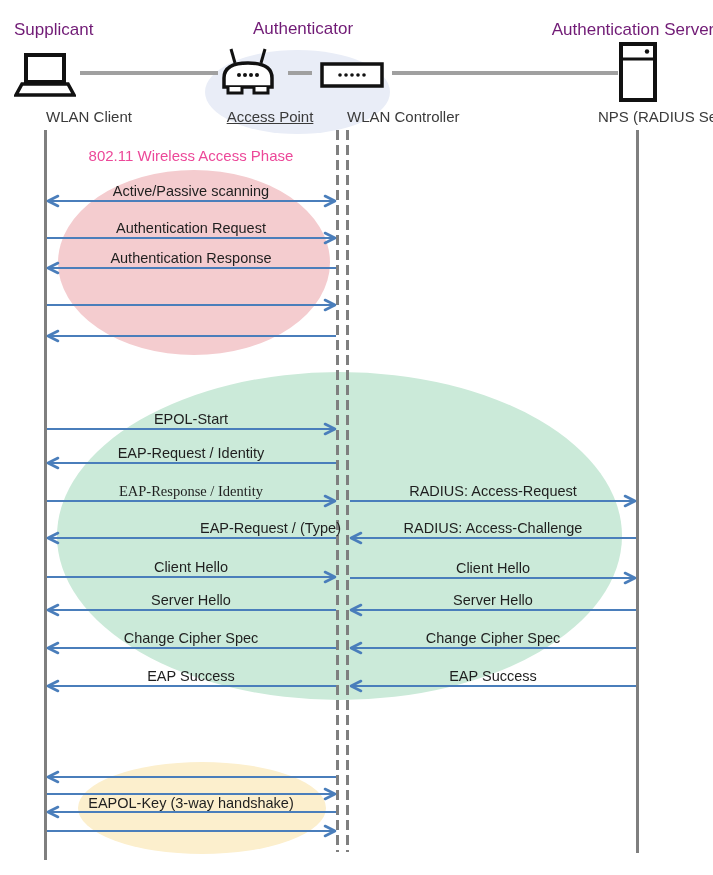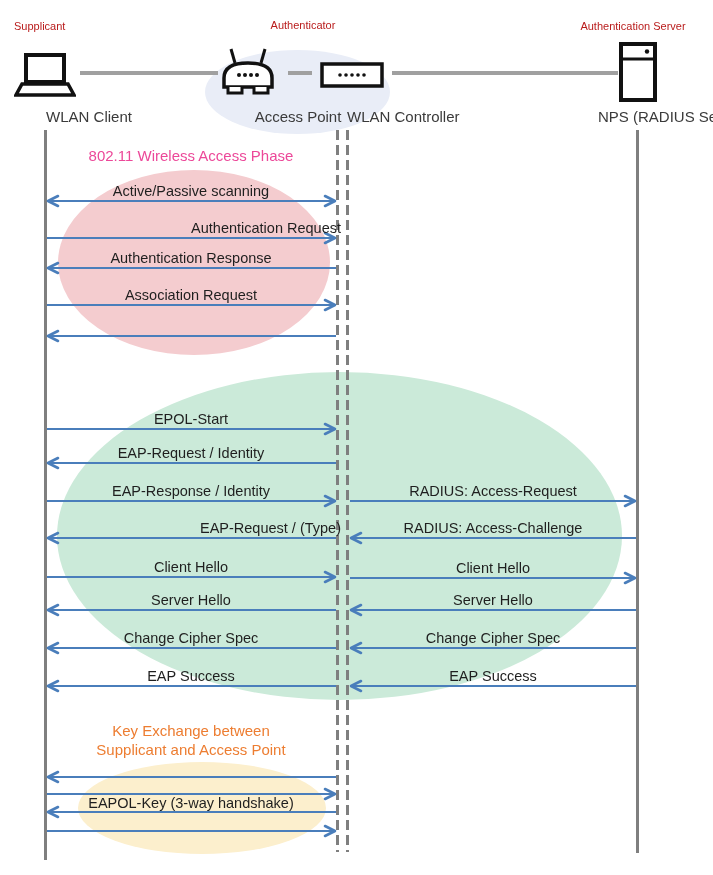--- a/index.html
+++ b/index.html
@@ -1,18 +1,18 @@
 <!DOCTYPE html>
 <html><head>
 <meta charset="utf-8">
 <style>
   html,body{margin:0;padding:0;background:#fff;}
   .canvas{position:relative;width:713px;height:875px;background:#fff;overflow:hidden;
           font-family:"Liberation Sans", sans-serif;color:#1f1f1f;}
-  .actor-role{position:absolute;font-size:11px;color:#b91c1c;white-space:nowrap;}
+  .actor-role{position:absolute;font-size:17px;color:#701a75;white-space:nowrap;}
   .center{text-align:center;}
   .device-label{position:absolute;font-size:15px;color:#3a3a3a;white-space:nowrap;text-align:center;margin-left:40px;}
   .connector{position:absolute;height:4px;background:#A0A0A0;top:71px;}
   .ellipse{position:absolute;border-radius:50%;}
   #ellipse-authenticator{left:205px;top:50px;width:185px;height:84px;z-index:0;}
   #ellipse-red{left:58px;top:170px;width:272px;height:185px;z-index:1;}
   #ellipse-green{left:57px;top:372px;width:565px;height:328px;z-index:1;}
   #ellipse-yellow{left:78px;top:762px;width:248px;height:92px;z-index:1;}
   .icon{position:absolute;z-index:2;}
   .lifeline{position:absolute;width:3px;background:#7F7F7F;z-index:2;}
@@ -71,36 +71,34 @@
     <circle cx="44" cy="13" r="1.8" fill="#111"></circle>
   </svg>
 
   <svg class="icon" style="left:619px;top:42px;" width="38" height="60" viewBox="0 0 38 60">
     <rect x="2" y="2" width="34" height="56" fill="#fff" stroke="#111" stroke-width="4"></rect>
     <line x1="2" y1="17" x2="36" y2="17" stroke="#111" stroke-width="3"></line>
     <circle cx="28" cy="9.5" r="2.2" fill="#111"></circle>
   </svg>
 
   <div class="device-label" style="left:0px;top:108px;width:98px;">WLAN Client</div>
-  <div class="device-label" style="left:208px;top:108px;width:100px;">Access Point</div>
+  <div class="device-label" style="left:180px;top:108px;width:100px;text-decoration:underline;">Access Point</div>
   <div class="device-label" style="left:307px;top:108px;width:110px;">WLAN Controller</div>
   <div class="device-label" style="left:558px;top:108px;width:150px;">NPS (RADIUS Server)</div>
 
   <div class="ellipse" id="ellipse-red" style="background: rgb(244, 204, 207);"></div>
   <div class="ellipse" id="ellipse-green" style="background: rgb(203, 234, 217);"></div>
   <div class="ellipse" id="ellipse-yellow" style="background: rgb(252, 239, 205);"></div>
 
   <div class="lifeline" id="ll-left"></div>
   <div class="lifeline-dashed" id="ll-mid-a"></div>
   <div class="lifeline-dashed" id="ll-mid-b"></div>
   <div class="lifeline" id="ll-right"></div>
 
   <div class="phase-title" id="title-red" style="color: #ec4899;">802.11 Wireless Access Phase</div>
-  <div class="phase-title" id="title-orange" style="color: rgb(237, 125, 49);">Key Exchange between
-Supplicant and Access Point</div>
 
   <svg id="arrows" width="713" height="875">
       <g>
         <line x1="47" x2="336" y1="201" y2="201" stroke="#4A7EBB" stroke-width="2.2"></line>
         <path d="M 58 196 L 48 201 L 58 206" stroke="#4A7EBB" stroke-width="2.6" fill="none" stroke-linecap="round" stroke-linejoin="round"></path>
         <path d="M 325 196 L 335 201 L 325 206" stroke="#4A7EBB" stroke-width="2.6" fill="none" stroke-linecap="round" stroke-linejoin="round"></path>
       </g>
       <g>
         <line x1="47" x2="336" y1="238" y2="238" stroke="#4A7EBB" stroke-width="2.2"></line>
         <path d="M 325 233 L 335 238 L 325 243" stroke="#4A7EBB" stroke-width="2.6" fill="none" stroke-linecap="round" stroke-linejoin="round"></path>
@@ -186,26 +184,25 @@
         <path d="M 58 807 L 48 812 L 58 817" stroke="#4A7EBB" stroke-width="2.6" fill="none" stroke-linecap="round" stroke-linejoin="round"></path>
       </g>
       <g>
         <line x1="47" x2="336" y1="831" y2="831" stroke="#4A7EBB" stroke-width="2.2"></line>
         <path d="M 325 826 L 335 831 L 325 836" stroke="#4A7EBB" stroke-width="2.6" fill="none" stroke-linecap="round" stroke-linejoin="round"></path>
       </g>
     </svg>
 
   <div id="labels">
       <div class="msg-label" style="left: 41px; top: 181px;">Active/Passive scanning</div>
-      <div class="msg-label" style="left: 41px; top: 218px; text-align: right;">Authentication Request</div>
+      <div class="msg-label" style="left: 41px; top: 218px;">Authentication Request</div>
       <div class="msg-label" style="left: 41px; top: 248px;">Authentication Response</div>
-      <div class="msg-label" style="left: 41px; top: 285px;">Association Request</div>
       <div class="msg-label" style="left: 41px; top: 409px;">EPOL-Start</div>
       <div class="msg-label" style="left: 41px; top: 443px;">EAP-Request / Identity</div>
-      <div class="msg-label" style="left: 41px; top: 481px;">EAP-Response / Identity</div>
+      <div class="msg-label" style="left: 41px; top: 481px; font-family: Liberation Serif, serif;">EAP-Response / Identity</div>
       <div class="msg-label" style="left: 343px; top: 481px;">RADIUS: Access-Request</div>
       <div class="msg-label" style="left: 41px; top: 518px; text-align: right;">EAP-Request / (Type)</div>
       <div class="msg-label" style="left: 343px; top: 518px;">RADIUS: Access-Challenge</div>
       <div class="msg-label" style="left: 41px; top: 557px;">Client Hello</div>
       <div class="msg-label" style="left: 343px; top: 558px;">Client Hello</div>
       <div class="msg-label" style="left: 41px; top: 590px;">Server Hello</div>
       <div class="msg-label" style="left: 343px; top: 590px;">Server Hello</div>
       <div class="msg-label" style="left: 41px; top: 628px;">Change Cipher Spec</div>
       <div class="msg-label" style="left: 343px; top: 628px;">Change Cipher Spec</div>
       <div class="msg-label" style="left: 41px; top: 666px;">EAP Success</div>

